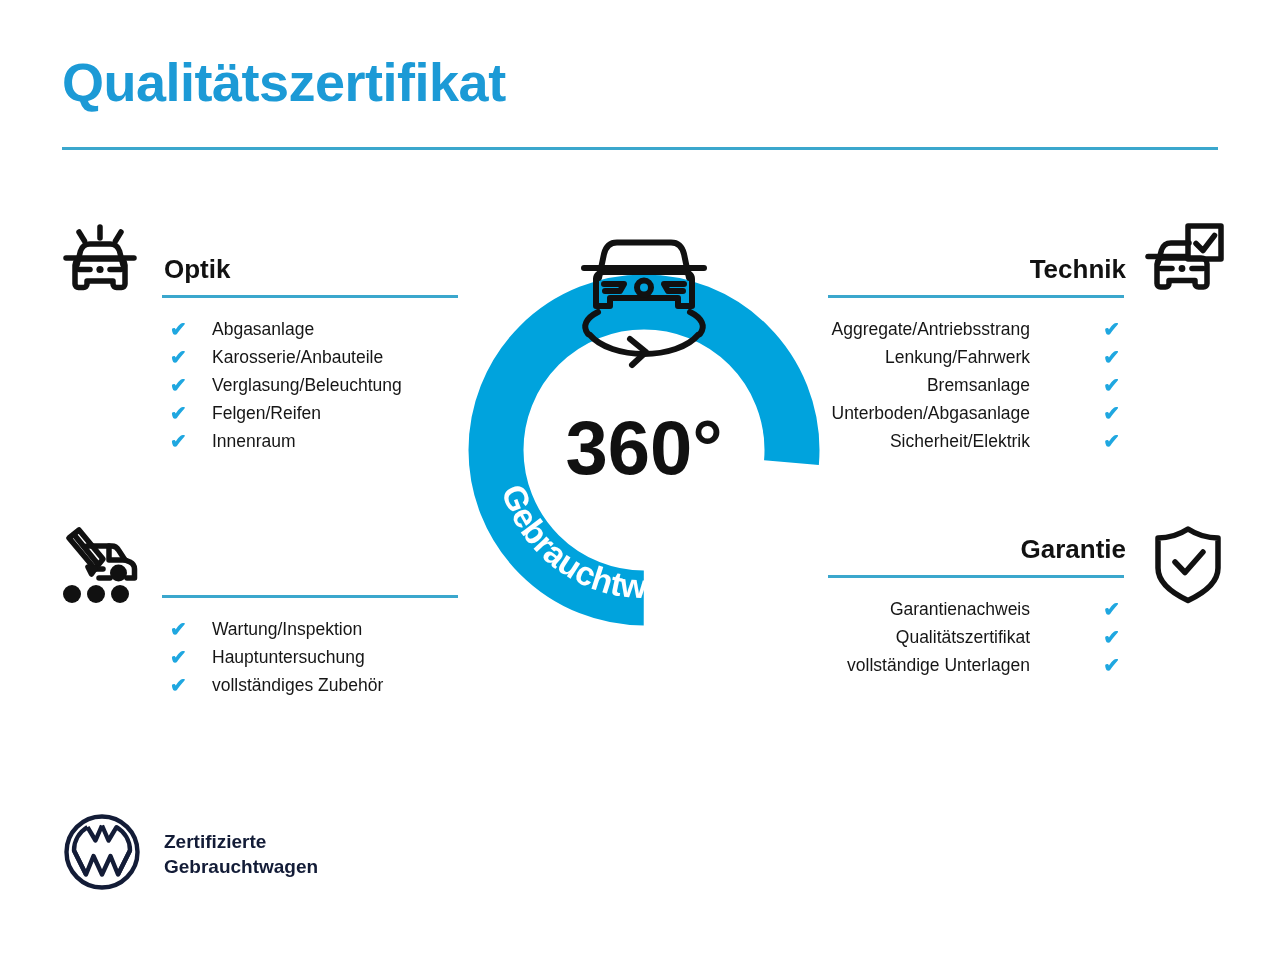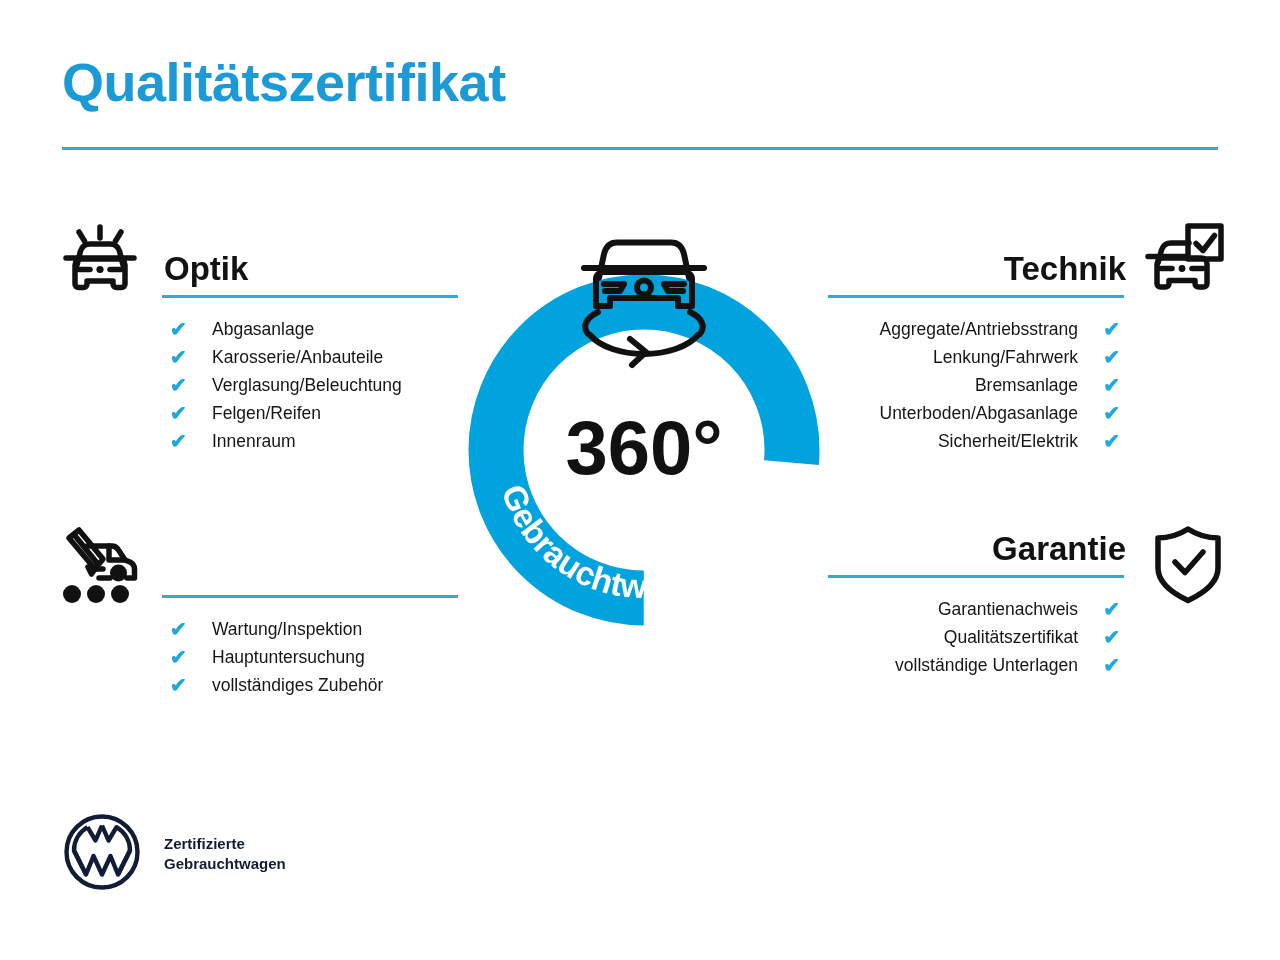--- a/index.html
+++ b/index.html
@@ -39,21 +39,21 @@
 
   
   .section {
     position: absolute;
   }
   .section-head {
     position: relative;
     height: 46px;
   }
   .section-title {
-    font-size: 33px;
+    font-size: 26px;
     font-weight: bold;
     color: #121212;
     line-height: 34px;
     white-space: nowrap;
   }
   .section-rule {
     position: absolute;
     left: 0;
     bottom: 0;
     width: 296px;
@@ -84,21 +84,21 @@
   }
 
   
   .section.left .section-title { text-align: left; padding-left: 2px;}
   .section.left .check-list li { justify-content: flex-start; }
   .section.left .check { width: 30px; padding-left: 8px; }
   .section.left .label { padding-left: 12px; }
 
   
   .section.right .section-title { text-align: right; padding-right: 2px; }
-  .section.right .check-list li { justify-content: flex-end; }
+  .section.right .check-list li { justify-content: flex-end; gap: 48px; }
   .section.right .check { width: 30px; text-align: right; padding-right: 8px; }
   .section.right .label { padding-right: 12px; }
 
   
   #sec-optik    { left: 162px; top: 252px; width: 300px; }
   #sec-wartung  { left: 162px; top: 552px; width: 300px; }
   #sec-technik  { left: 828px; top: 252px; width: 300px; }
   #sec-garantie { left: 828px; top: 532px; width: 300px; }
 
   
@@ -124,21 +124,21 @@
   
   #vw-footer {
     position: absolute;
     left: 62px;
     top: 812px;
     display: flex;
     align-items: center;
   }
   #vw-wordmark {
     margin-left: 22px;
-    font-size: 15px;
+    font-size: 19px;
     font-weight: bold;
     line-height: 1.32;
     color: #131c37;
     white-space: nowrap;
   }
 </style>
 </head>
 <body>
 
 <div class="page-title">Qualitätszertifikat</div>

